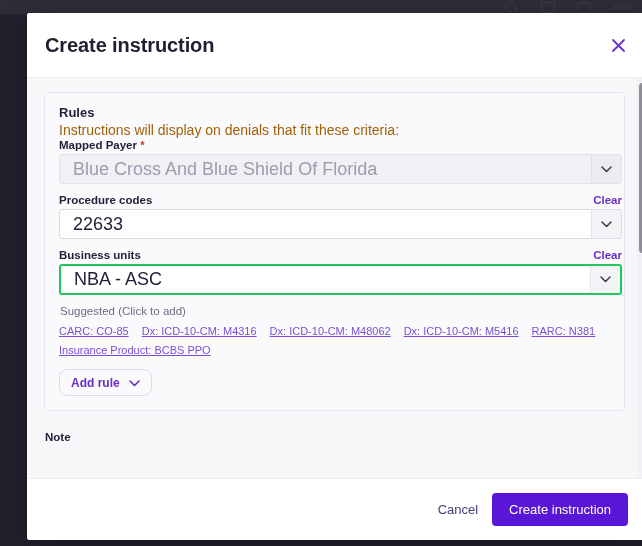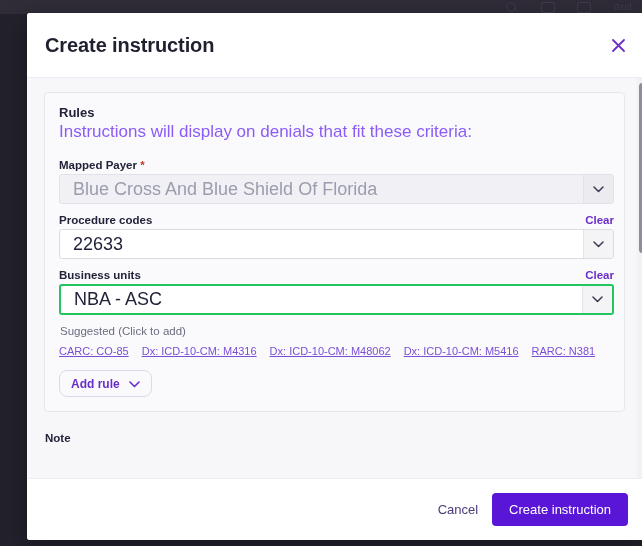--- a/index.html
+++ b/index.html
@@ -142,34 +142,34 @@
     height: 170px;
     background: #8e8e99;
     border-radius: 4px;
   }
 
   
   .card {
     background: #fafafc;
     border: 1px solid #e7e6ee;
     border-radius: 4px;
-    padding: 12px 10px 14px 14px;
+    padding: 12px 2px 14px 14px;
     margin-right: 12px;
   }
 
   .card-title {
     font-size: 13px;
     font-weight: 700;
     color: #22233a;
     margin-bottom: 2px;
   }
   .card-sub {
-    font-size: 17px;
-    color: #8b5cf6;
-    margin-bottom: 17px;
+    font-size: 14px;
+    color: #a16207;
+    margin-bottom: 1px;
   }
 
   .field-row {
     display: flex;
     align-items: baseline;
     justify-content: space-between;
     margin-bottom: 3px;
   }
   .field-label {
     font-size: 11.5px;
@@ -383,20 +383,21 @@
         </div>
 
         <div class="suggested-label">Suggested (Click to add)</div>
 
         <div class="sug-list">
           <a class="sug-link">CARC: CO-85</a>
           <a class="sug-link">Dx: ICD-10-CM: M4316</a>
           <a class="sug-link">Dx: ICD-10-CM: M48062</a>
           <a class="sug-link">Dx: ICD-10-CM: M5416</a>
           <a class="sug-link">RARC: N381</a>
+          <a class="sug-link">Insurance Product: BCBS PPO</a>
         </div>
 
         <button class="add-rule">
           <span>Add rule</span>
           <span>
             <svg width="11" height="7" viewBox="0 0 11 7" fill="none" aria-hidden="true">
               <path d="M1 1 L5.5 5.5 L10 1" stroke="currentColor" stroke-width="1.6" stroke-linecap="round" stroke-linejoin="round"></path>
             </svg>
           </span>
         </button>

